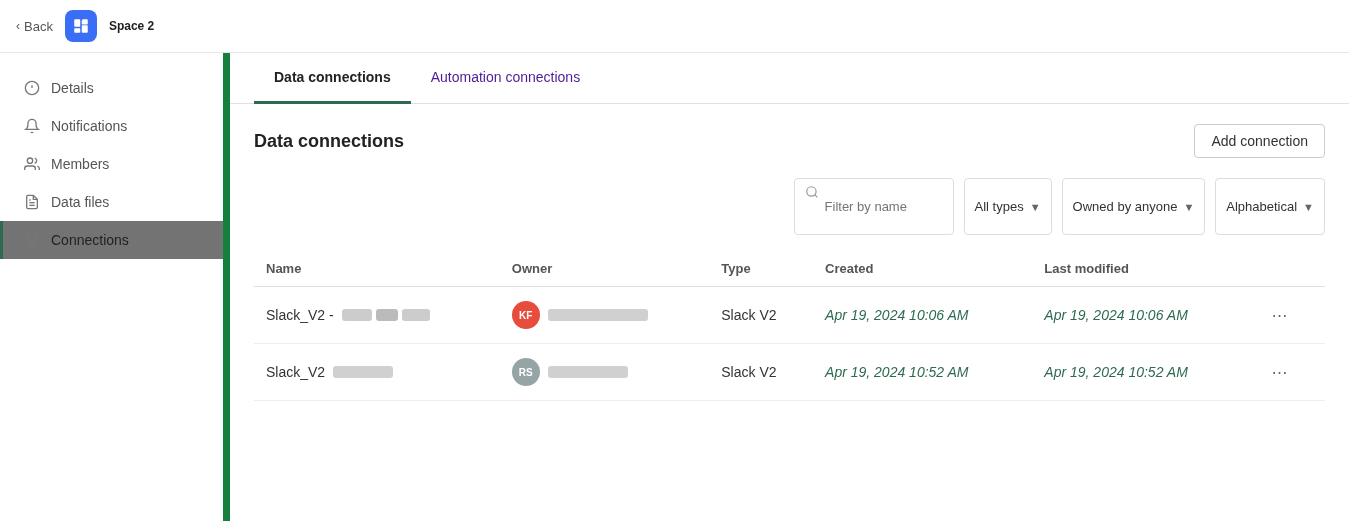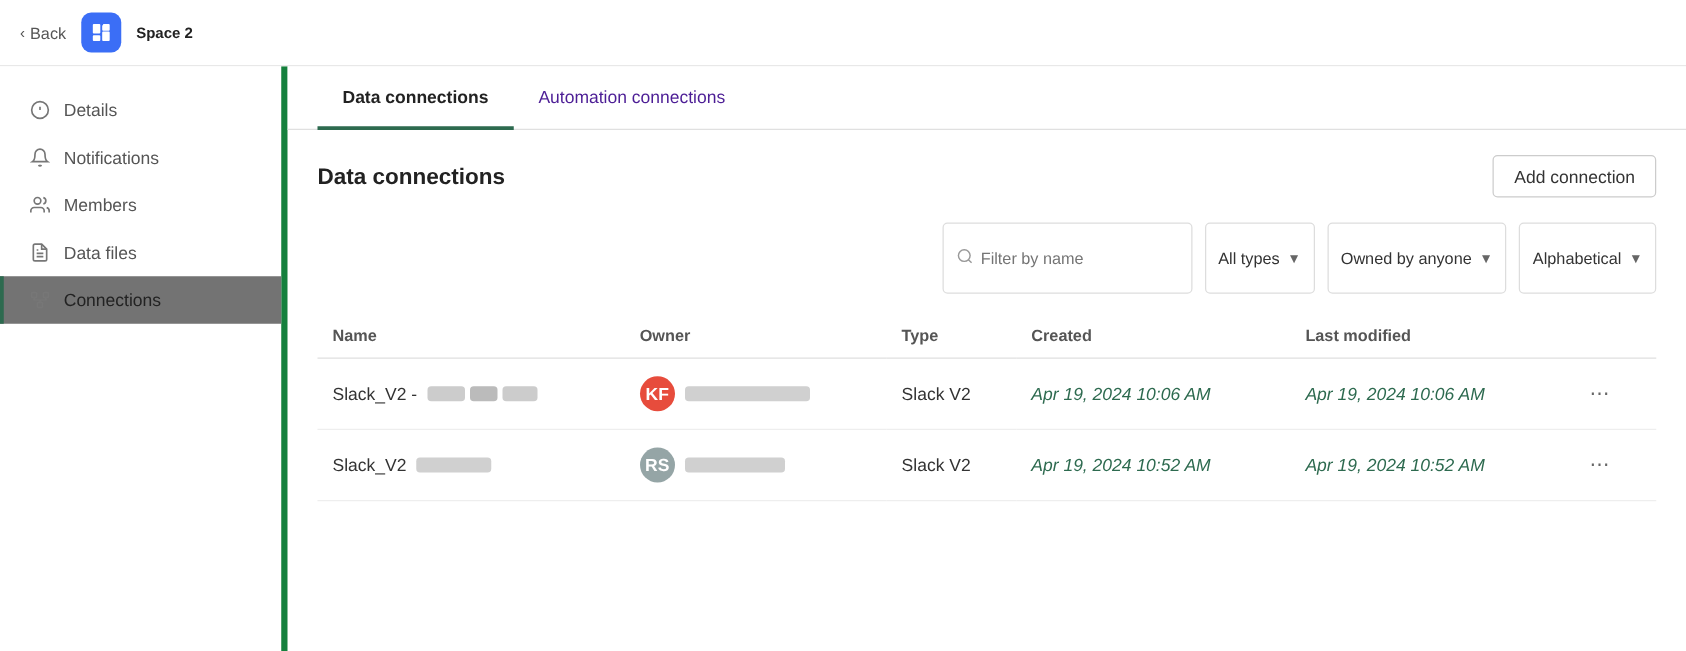--- a/index.html
+++ b/index.html
@@ -12,60 +12,60 @@
     .back-btn { display: flex; align-items: center; gap: 4px; cursor: pointer; color: #555; font-size: 13px; background: none; border: none; }
     .back-icon { font-size: 12px; }
     .space-icon { width: 32px; height: 32px; background: #3b6ef6; border-radius: 8px; display: flex; align-items: center; justify-content: center; }
     .space-icon svg { fill: white; width: 18px; height: 18px; }
     .space-title { font-size: 12px; font-weight: 600; color: #222; }
 
     
     .main-layout { display: flex; flex: 1; overflow: hidden; }
 
     
-    .sidebar { width: 230px; border-right: 5px solid #15803d; padding: 16px 0; background: #fff; flex-shrink: 0; }
+    .sidebar { width: 230px; border-right: 7px solid #15803d; padding: 16px 0; background: #fff; flex-shrink: 0; }
     .sidebar-item { display: flex; align-items: center; gap: 10px; padding: 10px 20px; cursor: pointer; color: #555; font-size: 14px; border-left: 3px solid transparent; }
     .sidebar-item.active { background: #737373; border-left: 3px solid #2d6a4f; font-weight: 500; color: #222; }
     .sidebar-item .icon { width: 18px; height: 18px; display: flex; align-items: center; justify-content: center; color: #777; }
 
     
     .content { flex: 1; overflow: auto; padding: 0; }
 
     
     .tabs { display: flex; border-bottom: 1px solid #e0e0e0; padding: 0 24px; background: #fff; }
     .tab { padding: 16px 20px; cursor: pointer; font-size: 14px; color: #4c1d95; border-bottom: 3px solid transparent; margin-bottom: -1px; }
     .tab.active { color: #222; border-bottom: 3px solid #2d6a4f; font-weight: 600; }
 
     
     .content-area { padding: 20px 24px; }
     .content-header { display: flex; align-items: center; justify-content: space-between; margin-bottom: 20px; }
     .content-title { font-size: 18px; font-weight: 600; color: #222; }
     .add-connection-btn { background: #fff; border: 1px solid #ccc; border-radius: 4px; padding: 8px 16px; font-size: 14px; cursor: pointer; color: #333; margin-left: 20px; }
 
     
     .filters { display: flex; justify-content: flex-end; gap: 10px; margin-bottom: 16px; }
-    .filter-input { display: flex; align-items: center; border: 1px solid #ddd; border-radius: 4px; padding: 6px 10px; gap: 6px; width: 200px; }
+    .filter-input { display: flex; border: 1px solid #ddd; border-radius: 4px; padding: 6px 10px; gap: 6px; width: 160px; }
     .filter-input input { border: none; outline: none; font-size: 13px; color: #555; width: 100%; background: transparent; }
     .search-icon-svg { color: #999; font-size: 13px; }
     .filter-dropdown { display: flex; align-items: center; border: 1px solid #ddd; border-radius: 4px; padding: 20px 10px; gap: 6px; cursor: pointer; font-size: 13px; color: #333; background: #fff; }
     .chevron { font-size: 11px; color: #666; }
 
     
     .table { width: 100%; border-collapse: collapse; }
     .table th { text-align: left; font-size: 13px; font-weight: 600; color: #555; padding: 10px 12px; border-bottom: 1px solid #e0e0e0; }
     .table td { padding: 14px 12px; border-bottom: 1px solid #eee; font-size: 14px; color: #333; vertical-align: middle; }
     .table tr:last-child td { border-bottom: 1px solid #eee; }
 
     .cell-name { display: flex; align-items: center; gap: 8px; }
     .name-text { font-size: 14px; color: #333; }
     .blurred-text-owner { display: inline-block; width: 100px; height: 12px; background: #d0d0d0; border-radius: 3px; }
     .blurred-text-owner-sm { display: inline-block; width: 80px; height: 12px; background: #d0d0d0; border-radius: 3px; }
 
     .owner-cell { display: flex; align-items: center; gap: 8px; }
-    .avatar { width: 28px; height: 28px; border-radius: 50%; display: flex; align-items: center; justify-content: center; font-size: 14px; font-weight: 600; color: #fff; flex-shrink: 0; }
+    .avatar { width: 28px; height: 28px; border-radius: 50%; display: flex; align-items: center; justify-content: center; font-size: 10px; font-weight: 600; color: #fff; flex-shrink: 0; }
     .avatar-red { background: #e74c3c; }
     .avatar-gray { background: #95a5a6; }
 
     .date-link { color: #2d6a4f; cursor: pointer; font-style: italic; }
 
     .more-btn { background: none; border: none; cursor: pointer; color: #666; font-size: 16px; padding: 4px 8px; }
 
     
     .name-blurred { display: inline-flex; gap: 4px; align-items: center; }
     .nb1 { width: 30px; height: 12px; background: #ccc; border-radius: 3px; display: inline-block; }

